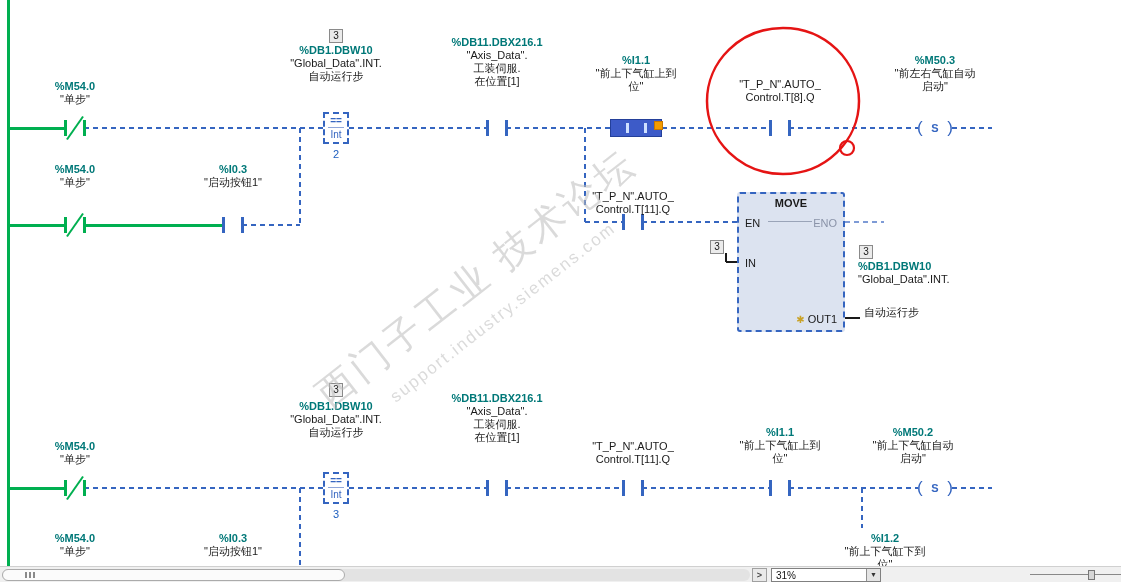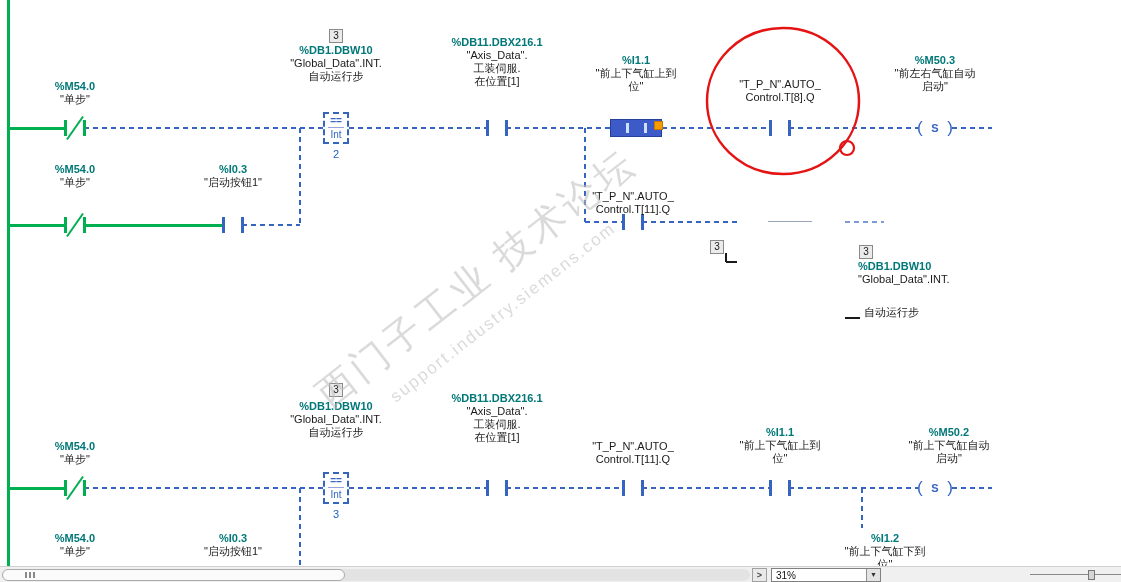--- a/index.html
+++ b/index.html
@@ -255,37 +255,44 @@
       </div>
       <div class="lbl" style="left: 568px; top: 440px;">
         <div class="name">"T_P_N".AUTO_</div>
         <div class="name">Control.T[11].Q</div>
       </div>
       <div class="lbl" style="left: 715px; top: 426px;">
         <div class="addr">%I1.1</div>
         <div class="name">"前上下气缸上到</div>
         <div class="name">位"</div>
       </div>
-      <div class="lbl" style="left: 884px; top: 426px;">
+      <div class="lbl" style="left: 848px; top: 426px;">
         <div class="addr">%M50.2</div>
         <div class="name">"前上下气缸自动</div>
         <div class="name">启动"</div>
       </div>
       <div class="lbl" style="left: 10px; top: 532px;">
         <div class="addr">%M54.0</div>
         <div class="name">"单步"</div>
       </div>
       <div class="lbl" style="left: 168px; top: 532px;">
         <div class="addr">%I0.3</div>
         <div class="name">"启动按钮1"</div>
       </div>
       <div class="lbl" style="left: 820px; top: 532px;">
         <div class="addr">%I1.2</div>
         <div class="name">"前上下气缸下到</div>
         <div class="name">位"</div>
+      </div>
+      <div class="move" style="left: 737px; top: 192px; width: 108px; height: 140px;">
+        <div class="title">MOVE</div>
+        <div class="pin l" style="top: 23px;">EN</div>
+        <div class="pin r eno" style="top: 23px;">ENO</div>
+        <div class="pin l" style="top: 63px;">IN</div>
+        <div class="pin r" style="top: 119px;"><span class="star">✱</span>OUT1</div>
       </div>
     </div>
 
   <svg id="annotation" width="1121" height="582" viewBox="0 0 1121 582">
     <ellipse id="ann-ellipse" fill="none" stroke="#E51414" stroke-width="2.5" cx="783" cy="101" rx="76" ry="73"></ellipse>
     <circle id="ann-dot" fill="none" stroke="#E51414" stroke-width="2.2" cx="847" cy="148" r="7"></circle>
   </svg>
 
   <div class="watermark">
     <div class="wm1">西门子工业 技术论坛</div>

